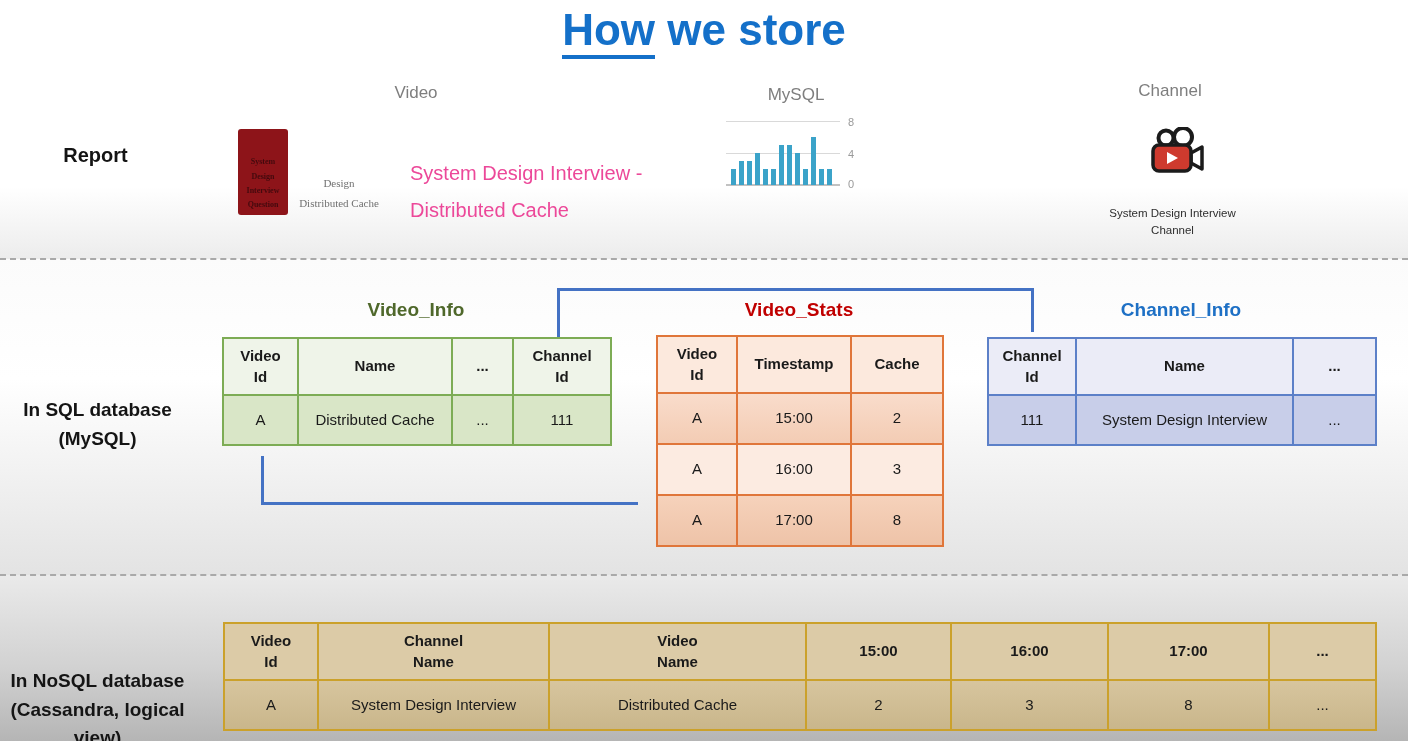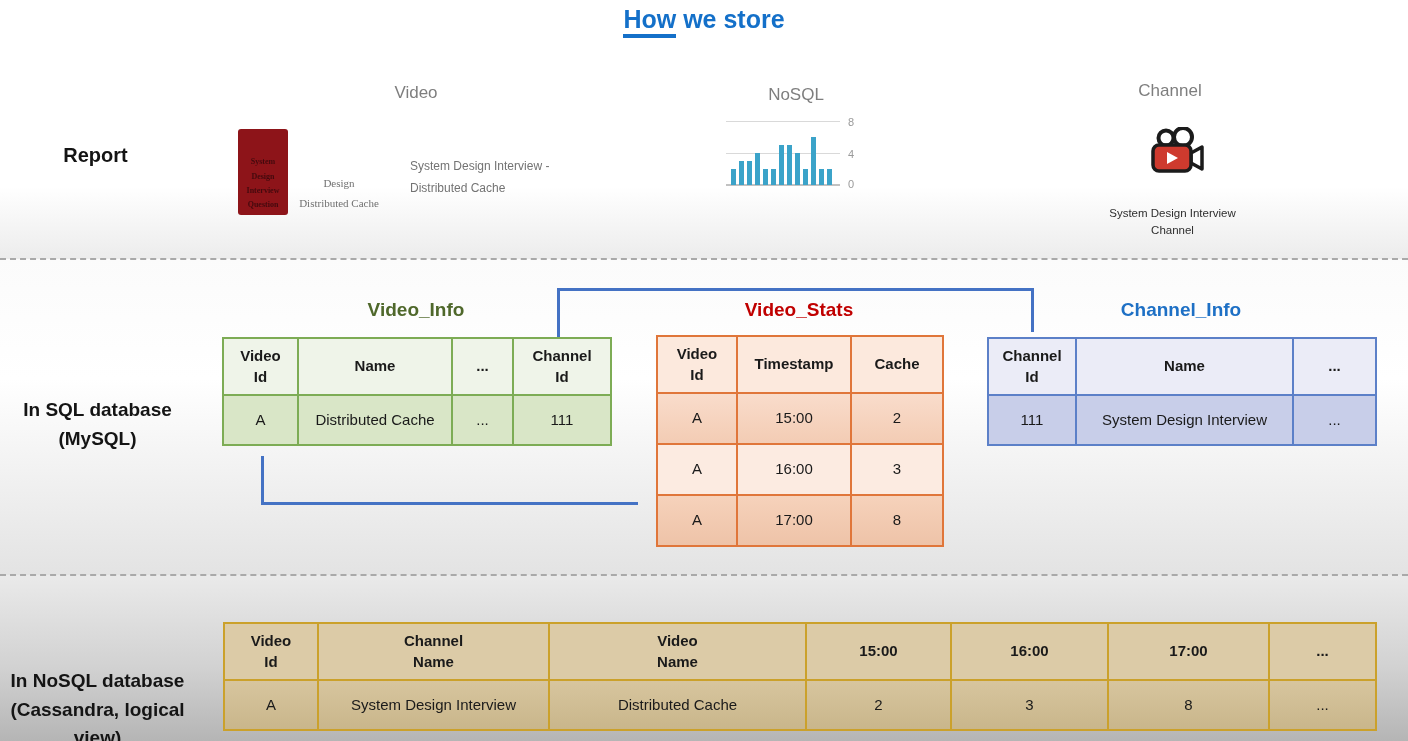--- a/index.html
+++ b/index.html
@@ -14,21 +14,21 @@
              background:linear-gradient(180deg,#fbfbfb 0%,#ffffff 38%,#e3e3e3 100%); }
   .sec-bot { position:absolute; left:0; top:575px; width:1408px; height:166px;
              background:linear-gradient(180deg,#eaeaea 0%,#d2d2d2 55%,#b5b5b5 100%); }
   .dash { position:absolute; left:0; width:1408px; height:0; border-top:2px dashed #a9a9a9; }
   #dash1 { top:258px; }
   #dash2 { top:574px; }
 
   .preline { white-space:pre-line;margin-top:24px; }
 
   .main-title { position:absolute; top:5px; left:0; width:100%; text-align:center;
-                font-size:25px; font-weight:bold; color:#1470c9; }
+                font-size:44px; font-weight:bold; color:#1470c9; }
   .main-title .u { border-bottom:4px solid #1470c9; padding-bottom:1px; }
 
   .col-header { position:absolute; color:#7e7e7e; font-size:17px; text-align:center; }
   #hdr-video   { left:346px; top:83px; width:140px; }
   #hdr-views   { left:731px; top:85px; width:130px; }
   #hdr-channel { left:1100px; top:81px; width:140px; }
 
   .row-label { position:absolute; font-weight:bold; color:#141414; text-align:center; line-height:1.5; }
   #lbl-report { left:38px;  top:140px; width:115px; font-size:20px; }
   #lbl-sql    { left:10px;  top:372px; width:175px; font-size:19px; }
@@ -36,21 +36,21 @@
 
   
   #book { position:absolute; left:238px; top:129px; width:50px; height:86px;
           background:#8d1419; border-radius:3px; display:flex; align-items:center;
           justify-content:center; text-align:center;
           font-family:"Liberation Serif", serif; font-size:8px; font-weight:bold;
           color:#430a0e; line-height:1.8; }
   #book-caption { position:absolute; left:293px; top:150px; width:92px; text-align:center;
           font-family:"Liberation Serif", serif; font-size:11px; color:#707070; line-height:1.8; }
   #video-title-text { position:absolute; left:410px; top:131px; width:240px;
-          font-size:12px; color:#737373; line-height:1.85; }
+          font-size:20px; color:#ec4899; line-height:1.85; }
 
   
   #views-plot { position:absolute; left:726px; top:121px; width:114px; height:64px; }
   .gridline { position:absolute; left:0; width:114px; height:1px; background:#d9d9d9; }
   #grid8 { top:0; } #grid4 { top:32px; }
   #baseline { position:absolute; left:0; bottom:-1px; width:114px; height:2px; background:#c2c2c2; }
   #views-bars { position:absolute; left:5px; bottom:0; height:64px; display:flex;
                 align-items:flex-end; gap:3px; }
   .bar { width:5px; }
   .ytick { position:absolute; left:848px; font-size:11px; color:#9a9a9a; }
@@ -109,21 +109,21 @@
 
   <div class="sec-top"></div>
   <div class="sec-mid"></div>
   <div class="sec-bot"></div>
   <div class="dash" id="dash1"></div>
   <div class="dash" id="dash2"></div>
 
   <div class="main-title"><span class="u">How</span><span> we store</span></div>
 
   <div class="col-header" id="hdr-video">Video</div>
-  <div class="col-header" id="hdr-views">NoSQL</div>
+  <div class="col-header" id="hdr-views">MySQL</div>
   <div class="col-header" id="hdr-channel">Channel</div>
 
   <div class="row-label" id="lbl-report">Report</div>
 
   <div id="book">
     <span class="preline">System
 Design
 Interview
 Question</span>
   </div>

